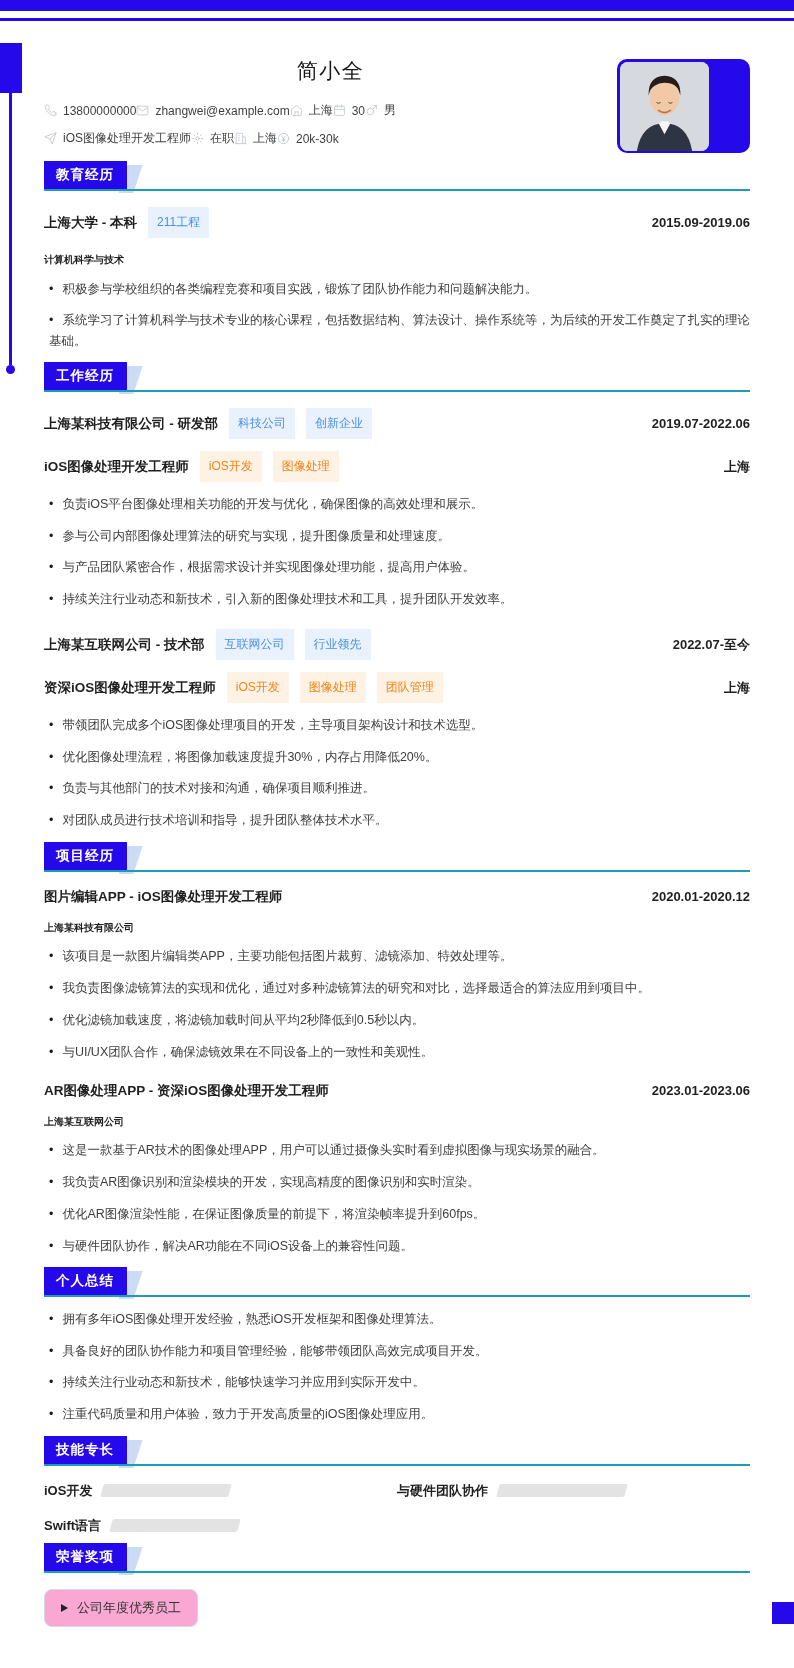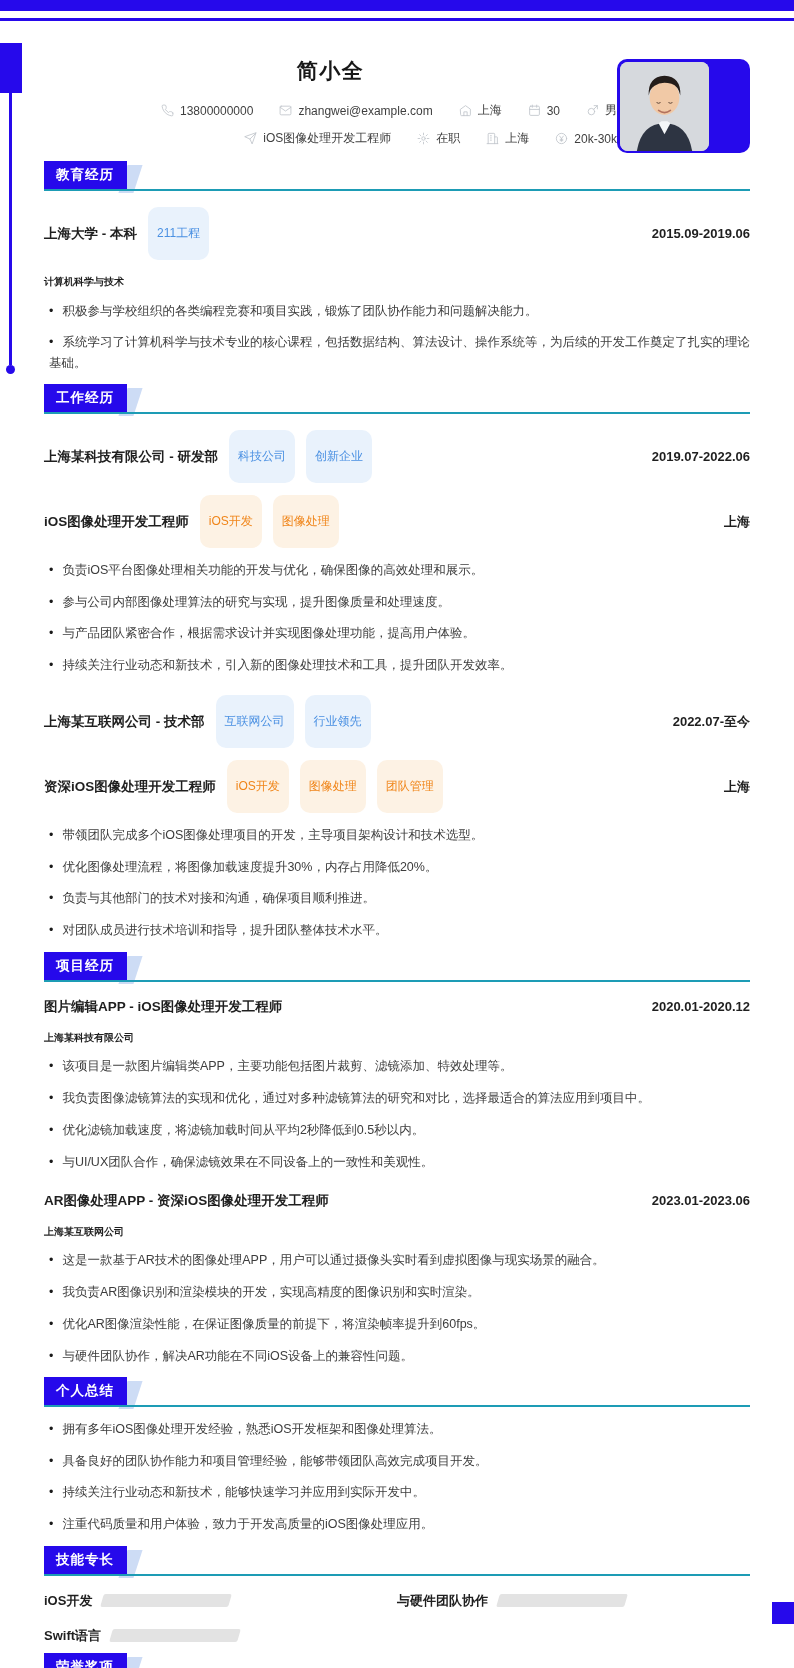--- a/index.html
+++ b/index.html
@@ -25,22 +25,22 @@
   .left-rect{position:absolute;left:0;top:43px;width:22px;height:50px;background:var(--accent);}
   .left-vline{position:absolute;left:9px;top:93px;width:2.5px;height:272px;background:var(--accent);}
   .vline-dot{position:absolute;left:6px;top:365px;width:9px;height:9px;border-radius:50%;background:var(--accent);}
   .bottom-square{position:absolute;right:0;top:1602px;width:22px;height:22px;background:var(--accent);}
 
   .page{padding:0 44px;}
 
   
   .header{display:flex;margin-top:34px;}
   .header-center{flex:1;text-align:center;padding-top:2px;}
-  .name{font-size:21px;font-weight:bold;color:#171717;letter-spacing:1.5px;text-align:center;}
-  .contact-row{display:flex;justify-content:flex-end;align-items:center;gap:26px;margin-top:17px;}
+  .name{font-size:21px;font-weight:normal;color:#171717;letter-spacing:1.5px;text-align:center;}
+  .contact-row{display:flex;justify-content:flex-start;align-items:center;gap:0;margin-top:17px;}
   .contact-row + .contact-row{margin-top:11px;}
   .contact-item{display:flex;align-items:center;gap:6px;font-size:12px;color:#3f3f3f;}
   .cicon{width:13px;height:13px;display:inline-block;flex-shrink:0;}
   .cicon svg{width:13px;height:13px;stroke:var(--icon-gray);fill:none;stroke-width:1.6;stroke-linecap:round;stroke-linejoin:round;display:block;}
   .photo-frame{width:133px;height:94px;background:var(--accent);border-radius:10px;margin-top:4px;flex-shrink:0;}
   .photo{width:89px;height:89px;margin:2.5px;border-radius:8px;overflow:hidden;background:#d6d9dd;}
   .photo svg{display:block;width:89px;height:89px;}
 
   
   .section{margin-top:8px;}
@@ -48,21 +48,21 @@
   .badge{display:inline-block;position:relative;background:var(--accent);color:#fff;
     font-size:13.5px;font-weight:bold;padding:5px 13px 5px 12px;letter-spacing:1px;}
   .badge::after{content:'';position:absolute;right:-11px;top:4px;width:15px;height:100%;
     background:var(--badge-shadow);transform:skewX(-18deg);z-index:-1;}
 
   .entry-row{display:flex;justify-content:space-between;align-items:center;margin-top:16px;}
   .entry-row.tight{margin-top:12px;}
   .entry-left{display:flex;align-items:center;gap:11px;}
   .entry-title{font-size:13.5px;font-weight:bold;color:var(--text-dark);}
   .entry-right{font-size:13px;font-weight:bold;color:var(--text-dark);}
-  .tag{font-size:12px;padding:18px 9px;border-radius:10px;white-space:nowrap;}
+  .tag{font-size:12px;padding:7px 9px;border-radius:1px;white-space:nowrap;}
   .tag.blue{color:var(--tag-blue);background:var(--tag-blue-bg);}
   .tag.orange{color:var(--tag-orange);background:var(--tag-orange-bg);}
   .sub-title{font-size:10px;font-weight:bold;color:var(--text-dark);margin-top:15px;}
 
   .bullets{margin-top:4px;}
   .bullets p{font-size:12.5px;line-height:1.62;color:var(--text-body);margin:11.5px 0;padding-left:5px;}
   .bullets p::before{content:'•';color:#1a1a1a;margin-right:9px;}
 
   
   .skill-grid{display:grid;grid-template-columns:1fr 1fr;row-gap:17px;margin-top:16px;}

